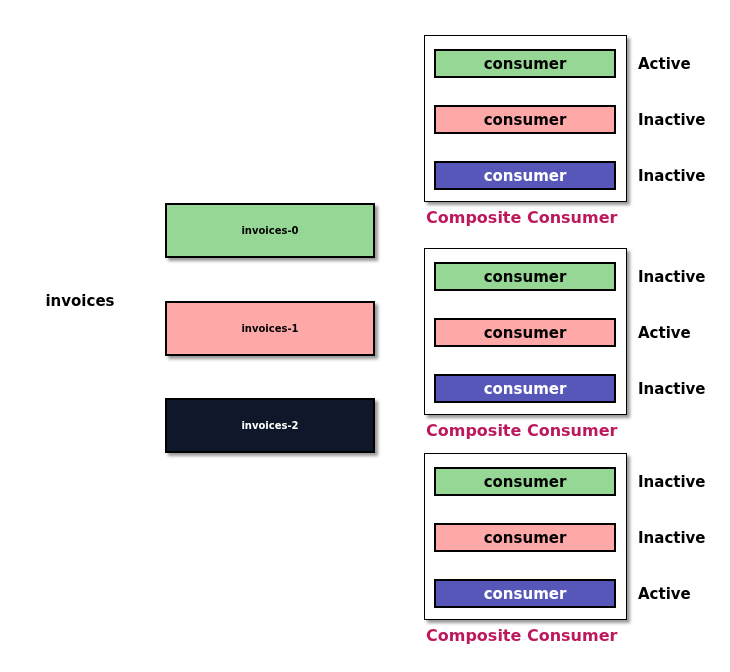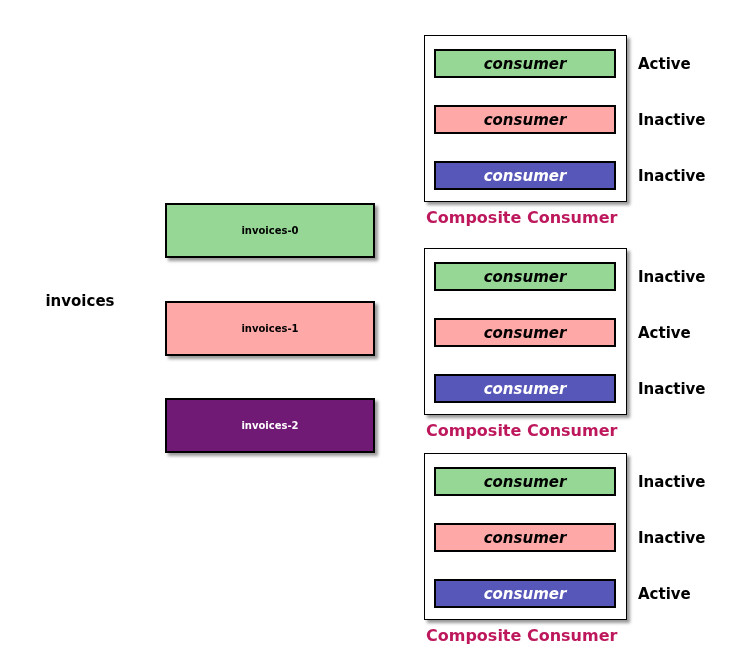--- a/index.html
+++ b/index.html
@@ -62,21 +62,20 @@
     position: absolute;
     left: 9px;
     width: 182px;
     height: 29px;
     box-sizing: border-box;
     border: 2px solid #000000;
     display: flex;
     align-items: center;
     justify-content: center;
     font-size: 15px;
-    font-style: italic;
   }
   .status {
     position: absolute;
     left: 213px;
     width: 110px;
     height: 29px;
     display: flex;
     align-items: center;
     font-size: 15px;
     white-space: nowrap;
@@ -92,21 +91,21 @@
   }
 </style>
 </head>
 <body>
 
 <div id="canvas">
   <div class="stream-name">invoices</div>
   <div id="partitions">
       <div class="partition" style="top: 203px; background: rgb(150, 215, 150); color: rgb(0, 0, 0);">invoices-0</div>
       <div class="partition" style="top: 301px; background: rgb(255, 168, 168); color: #000000;">invoices-1</div>
-      <div class="partition" style="top: 398px; background: #701a75; color: rgb(255, 255, 255);">invoices-2</div>
+      <div class="partition" style="top: 398px; background: #0f172a; color: rgb(255, 255, 255);">invoices-2</div>
     </div>
   <div id="composites">
       <div class="composite" style="top: 35px;">
         <div class="consumer" style="top: 13px; background: rgb(150, 215, 150); color: rgb(0, 0, 0);">consumer</div>
         <div class="status" style="top: 13px;">Active</div>
         <div class="consumer" style="top: 69px; background: rgb(255, 168, 168); color: rgb(0, 0, 0);">consumer</div>
         <div class="status" style="top: 69px;">Inactive</div>
         <div class="consumer" style="top: 125px; background: rgb(87, 87, 185); color: rgb(255, 255, 255);">consumer</div>
         <div class="status" style="top: 125px;">Inactive</div>
         <div class="composite-label">Composite Consumer</div>

